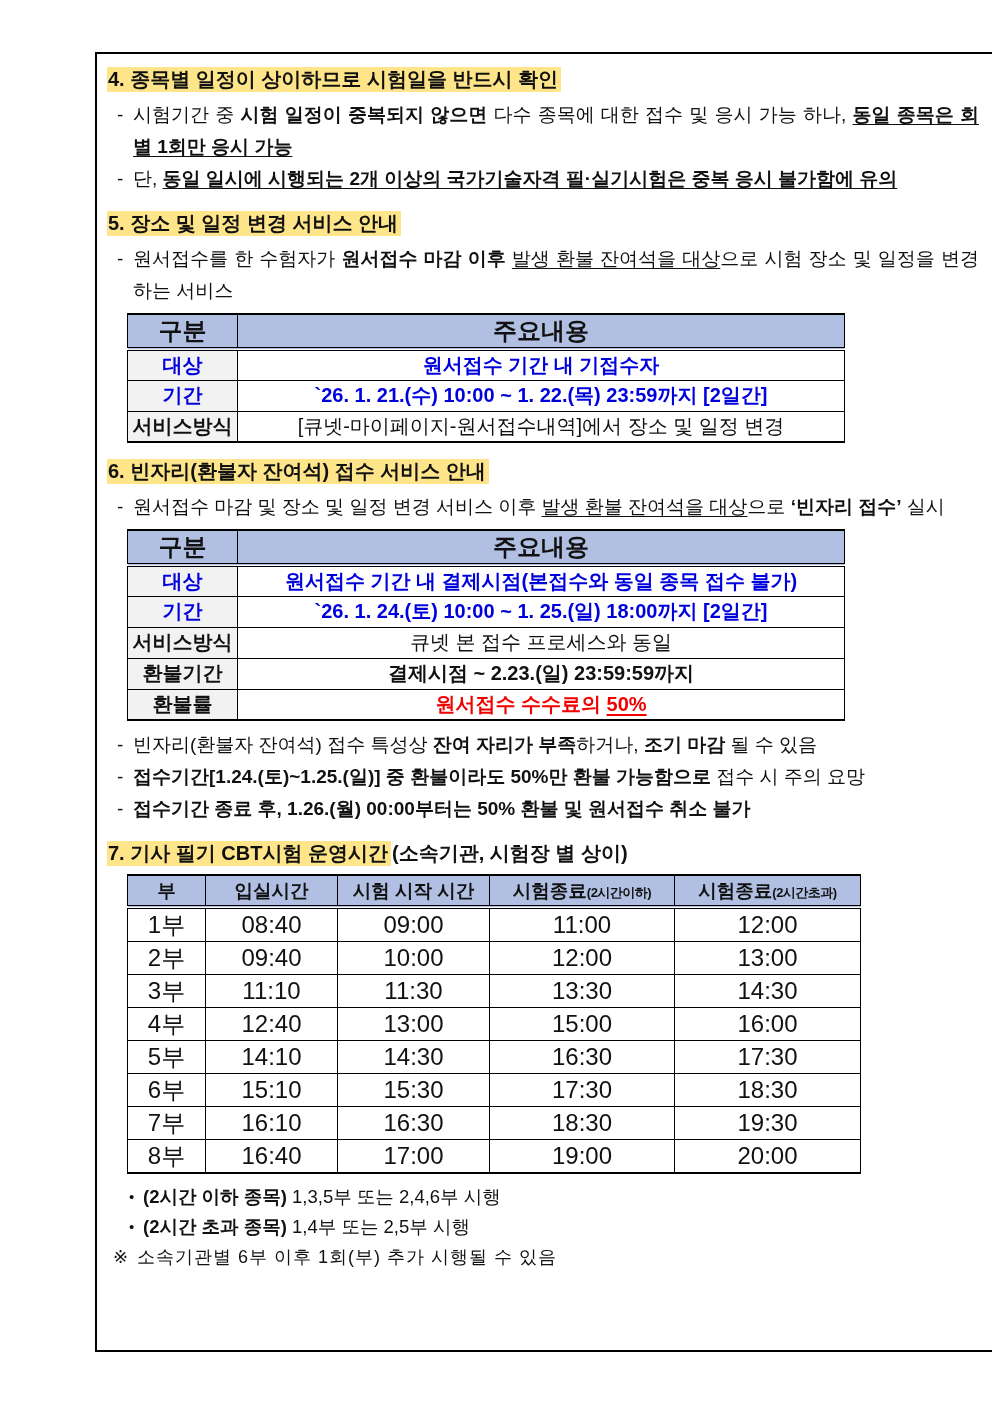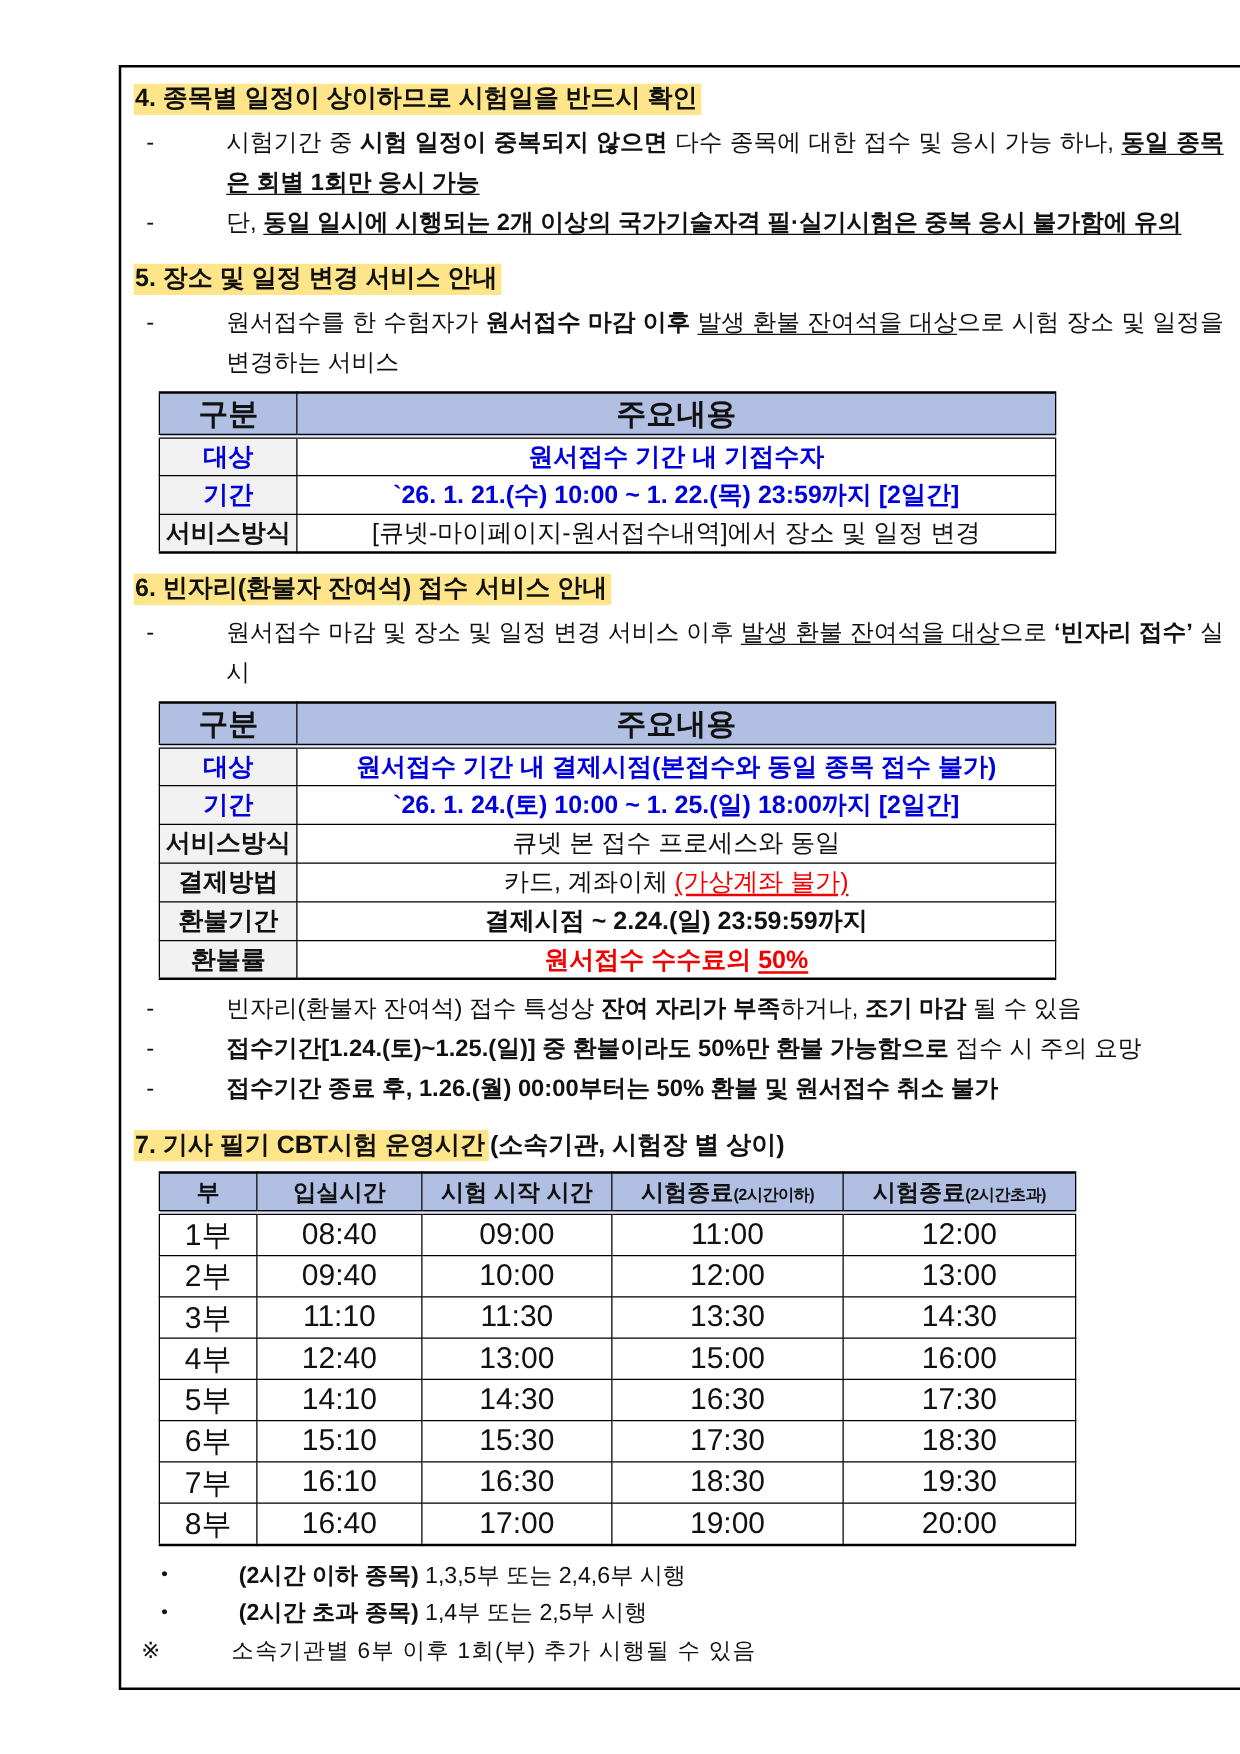--- a/index.html
+++ b/index.html
@@ -18,21 +18,21 @@
     border:2px solid #000;padding:8px 28px 0 10px;overflow:hidden;
   }
   .section{margin-top:13px;}
   .section:first-child{margin-top:2px;}
   .heading{font-size:20px;font-weight:bold;line-height:30px;margin-bottom:5px;}
   .hl{background:var(--highlight);padding:1px 3px 2px 1px;}
   .hrest{padding-left:1px;}
   .bullets{margin-left:6px;}
   .bullet{display:flex;font-size:19px;line-height:32px;}
   .bullet .marker{flex:0 0 20px;text-align:left;padding-left:4px;}
-  .bullet .btext{flex:1;text-align:justify;padding-right:2px;margin-left:48px;}
+  .bullet .btext{flex:1;text-align:justify;padding-right:2px;}
   .b{font-weight:bold;}
   .u{text-decoration:underline;text-underline-offset:3px;}
   .c-blue{color:var(--blue);}
   .c-red{color:var(--red);}
   table{border-collapse:collapse;table-layout:fixed;margin:6px 0 8px 20px;}
   table.kv{width:718px;}
   table.grid{width:733px;}
   table{border-top:2.5px solid #000;border-bottom:2.5px solid #000;}
   th,td{border:1px solid #000;text-align:center;vertical-align:middle;}
   thead th{background:var(--thead);border-bottom:4px double #000;font-weight:bold;}
@@ -133,26 +133,22 @@
             </tr>
             <tr>
               <th class="c-blue">기간</th>
               <td><span class="b c-blue">`26. 1. 24.(토) 10:00 ~ 1. 25.(일) 18:00까지 [2일간]</span></td>
             </tr>
             <tr>
               <th>서비스방식</th>
               <td><span>큐넷 본 접수 프로세스와 동일</span></td>
             </tr>
             <tr>
-              <th>결제방법</th>
-              <td><span>카드, 계좌이체 </span><span class="u c-red">(가상계좌 불가)</span></td>
-            </tr>
-            <tr>
               <th>환불기간</th>
-              <td><span class="b">결제시점 ~ 2.24.(일) 23:59:59까지</span></td>
+              <td><span class="b">결제시점 ~ 2.23.(일) 23:59:59까지</span></td>
             </tr>
             <tr>
               <th>환불률</th>
               <td><span class="b c-red">원서접수 수수료의 </span><span class="b u c-red">50%</span></td>
             </tr>
           </tbody>
         </table>
       </div>
     <div class="bullets">
         <div class="bullet">

